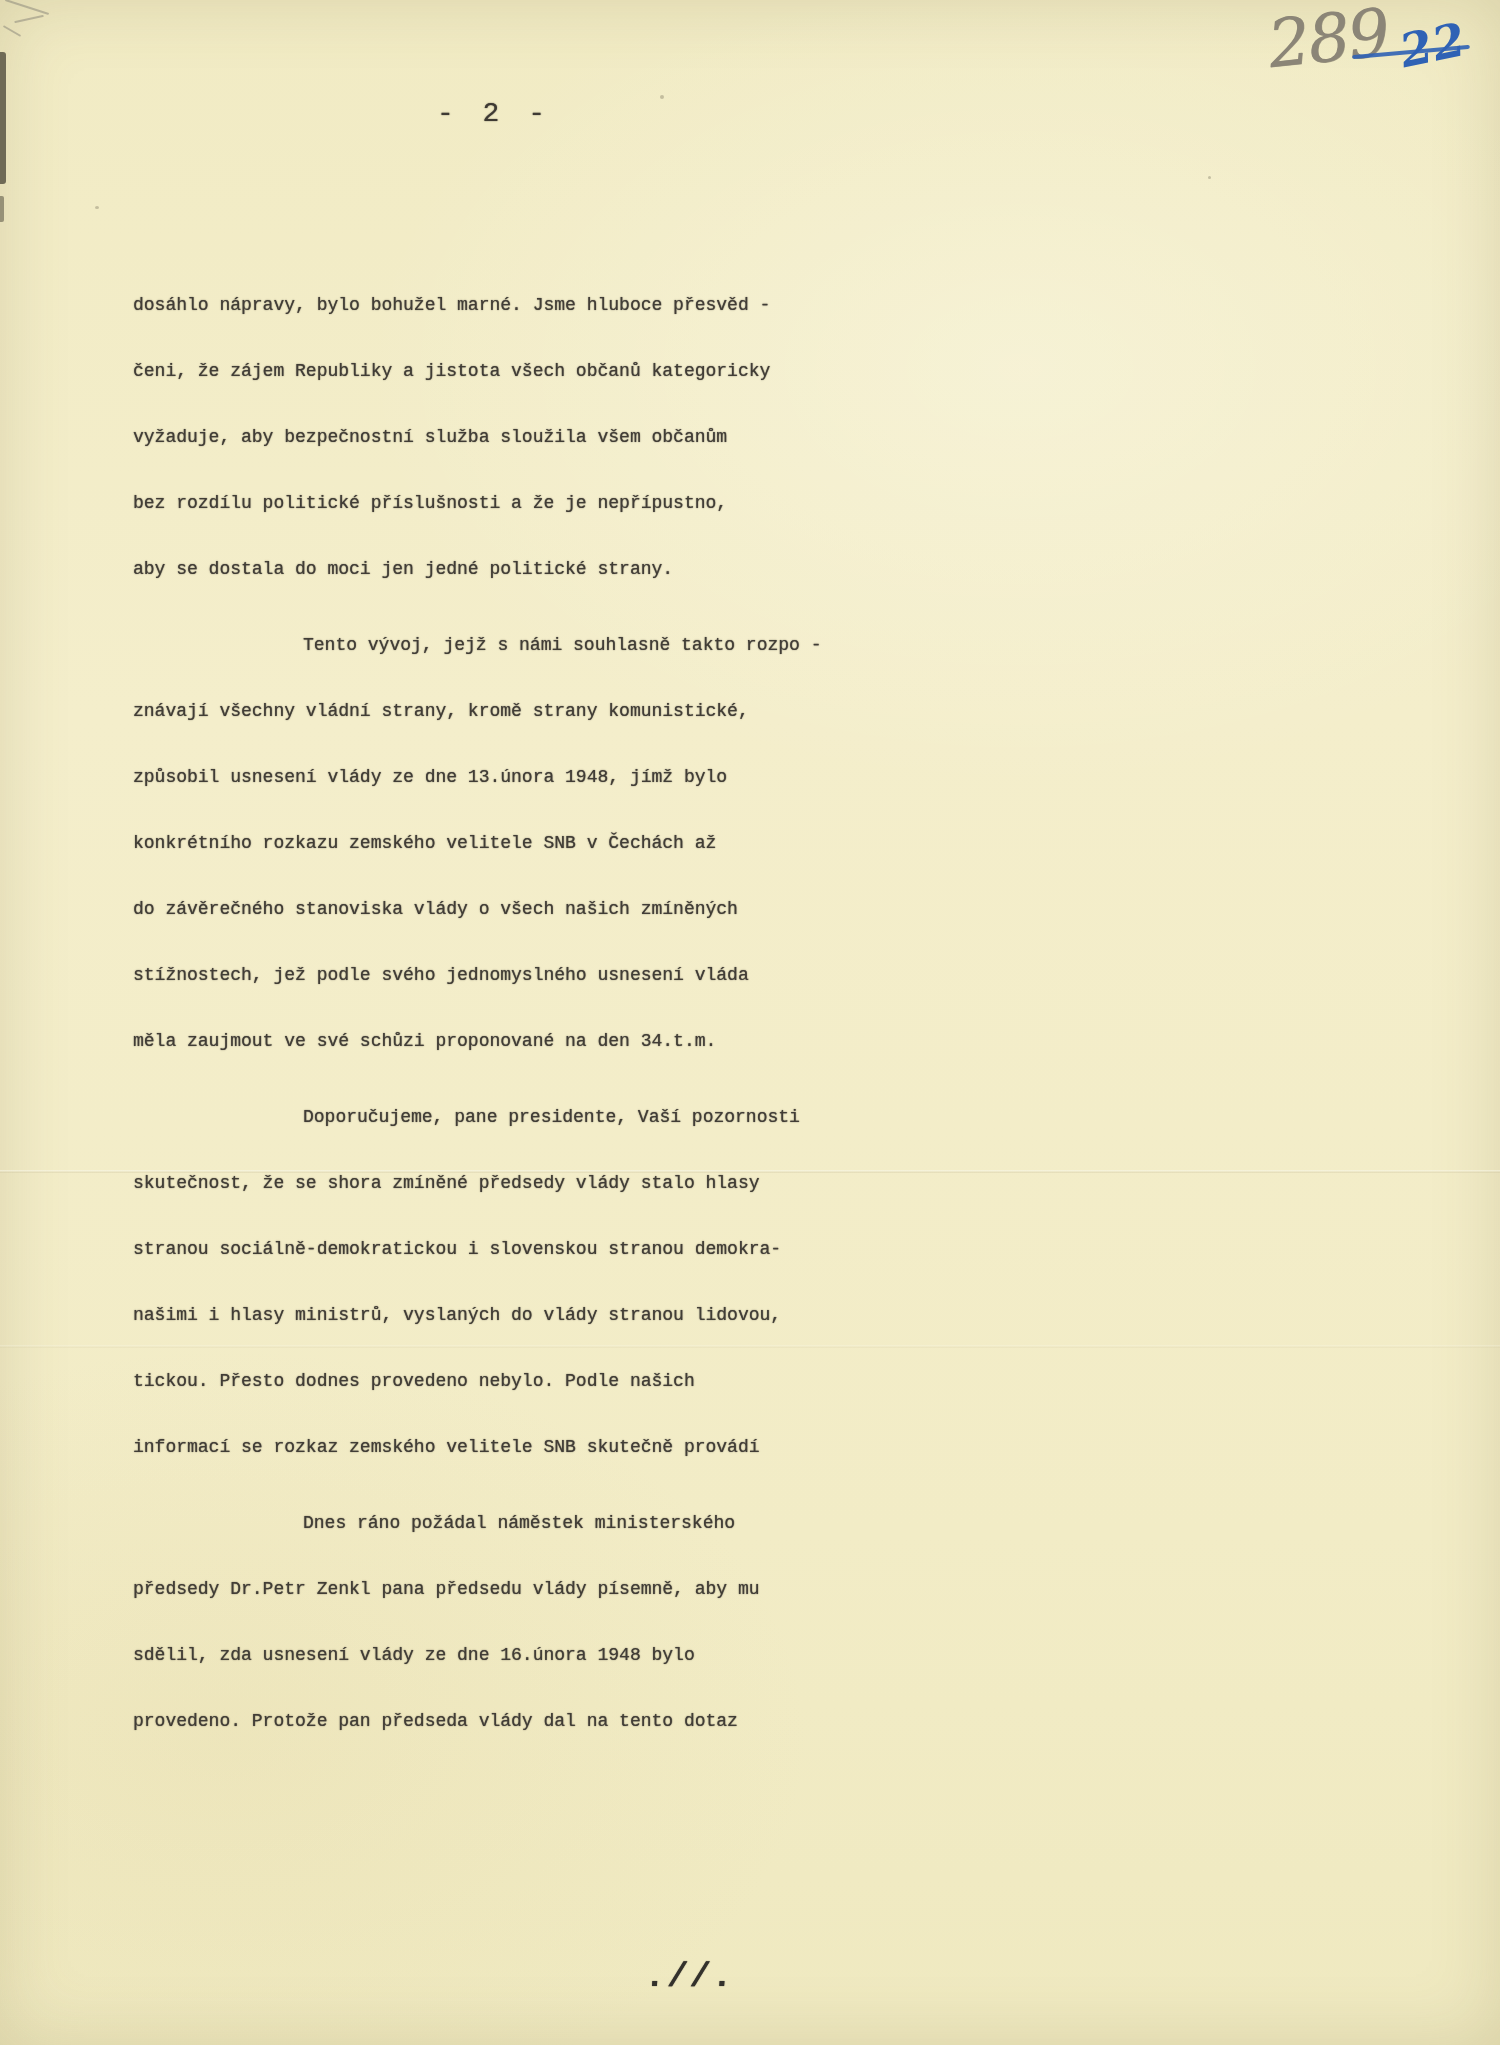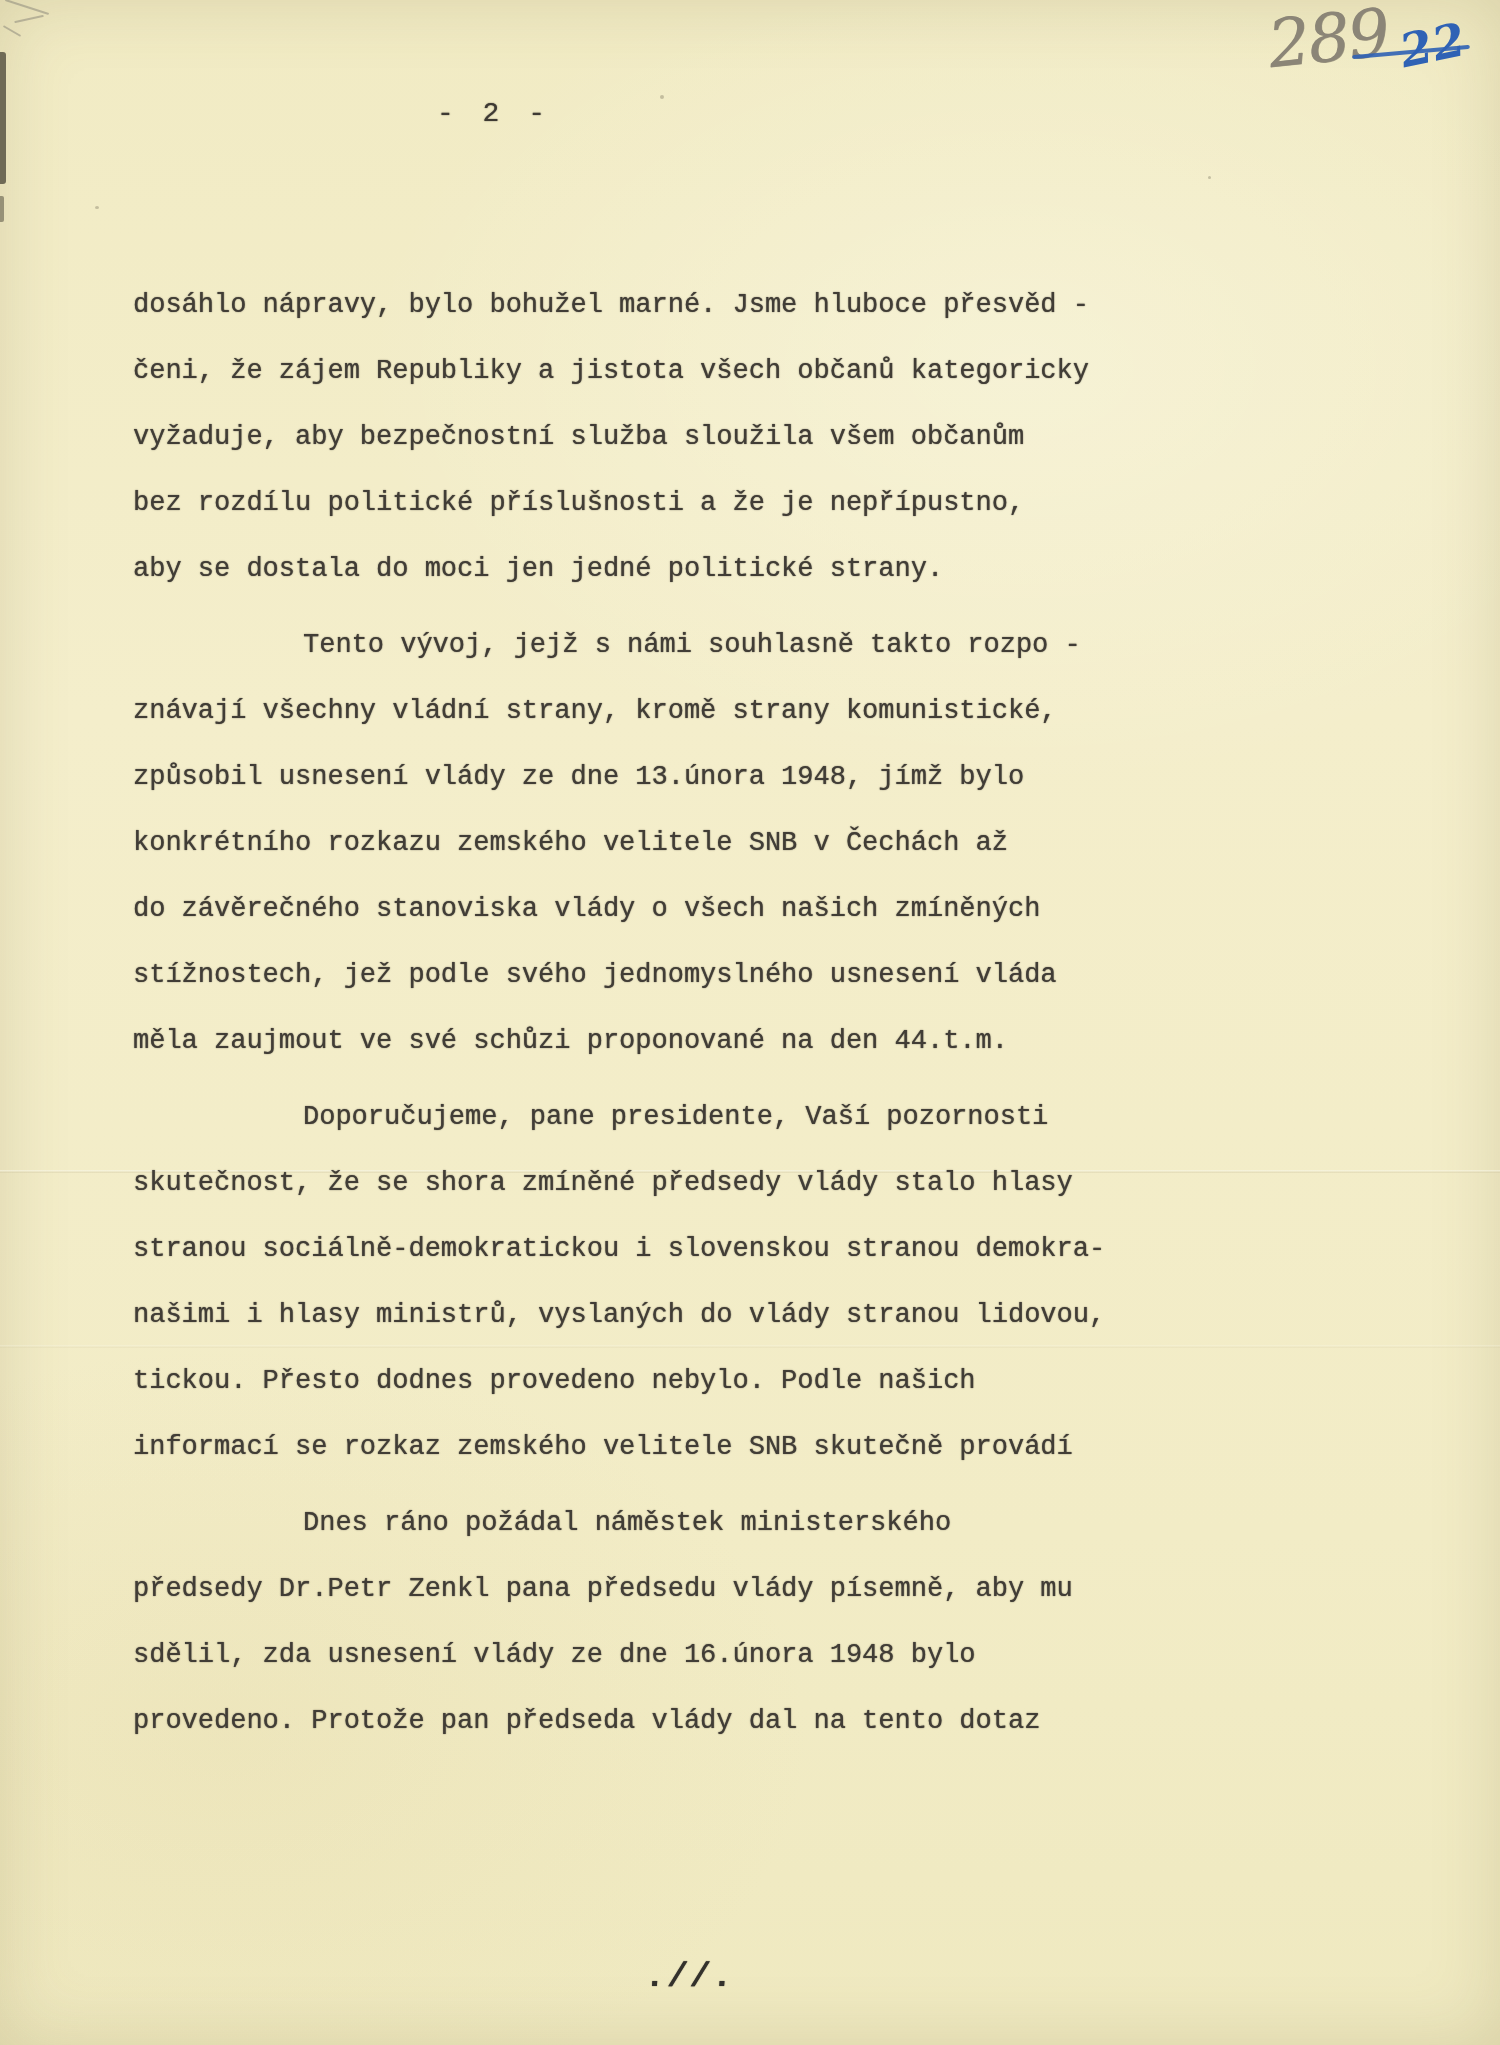--- a/index.html
+++ b/index.html
@@ -14,21 +14,21 @@
     background-color:#f2ecc7;
     background-image:
       radial-gradient(1100px 700px at 68% 18%, rgba(255,255,244,0.30), rgba(255,255,244,0) 60%),
       radial-gradient(900px 600px at 15% 85%, rgba(220,205,150,0.18), rgba(220,205,150,0) 65%),
       linear-gradient(180deg,#f1ebc4 0%,#f4eecb 35%,#f2ecc6 75%,#efe9c0 100%);
     box-shadow: inset 0 0 70px rgba(125,108,60,0.20);
   }
   
   .body{
     position:absolute;left:133px;top:272px;width:1020px;
-    font-size:27px;line-height:66px;color:#413d36;
+    font-size:18px;line-height:66px;color:#413d36;
     text-shadow:0 0 1.3px rgba(62,58,50,0.85), 0.4px 0.4px 0 rgba(62,58,50,0.25);
     filter:blur(0.25px);
     white-space:nowrap;
   }
   .para{margin:0 0 10px 0;padding:0;}
   .line{display:block;}
   .line.indent{padding-left:170px;}
   .page-number{
     position:absolute;left:437px;top:98px;
     font-size:28px;color:#3e3a33;letter-spacing:6px;
@@ -114,21 +114,21 @@
       <span class="line">bez rozdílu politické příslušnosti a že je nepřípustno,</span>
       <span class="line">aby se dostala do moci jen jedné politické strany.</span>
     </p>
     <p class="para">
       <span class="line indent">Tento vývoj, jejž s námi souhlasně takto rozpo -</span>
       <span class="line">znávají všechny vládní strany, kromě strany komunistické,</span>
       <span class="line">způsobil usnesení vlády ze dne 13.února 1948, jímž bylo</span>
       <span class="line">konkrétního rozkazu zemského velitele SNB v Čechách až</span>
       <span class="line">do závěrečného stanoviska vlády o všech našich zmíněných</span>
       <span class="line">stížnostech, jež podle svého jednomyslného usnesení vláda</span>
-      <span class="line">měla zaujmout ve své schůzi proponované na den 44.t.m.</span>
+      <span class="line">měla zaujmout ve své schůzi proponované na den 34.t.m.</span>
     </p>
     <p class="para">
       <span class="line indent">Doporučujeme, pane presidente, Vaší pozornosti</span>
       <span class="line">skutečnost, že se shora zmíněné předsedy vlády stalo hlasy</span>
       <span class="line">stranou sociálně-demokratickou i slovenskou stranou demokra-</span>
       <span class="line">našimi i hlasy ministrů, vyslaných do vlády stranou lidovou,</span>
       <span class="line">tickou. Přesto dodnes provedeno nebylo. Podle našich</span>
       <span class="line">informací se rozkaz zemského velitele SNB skutečně provádí</span>
     </p>
     <p class="para">

